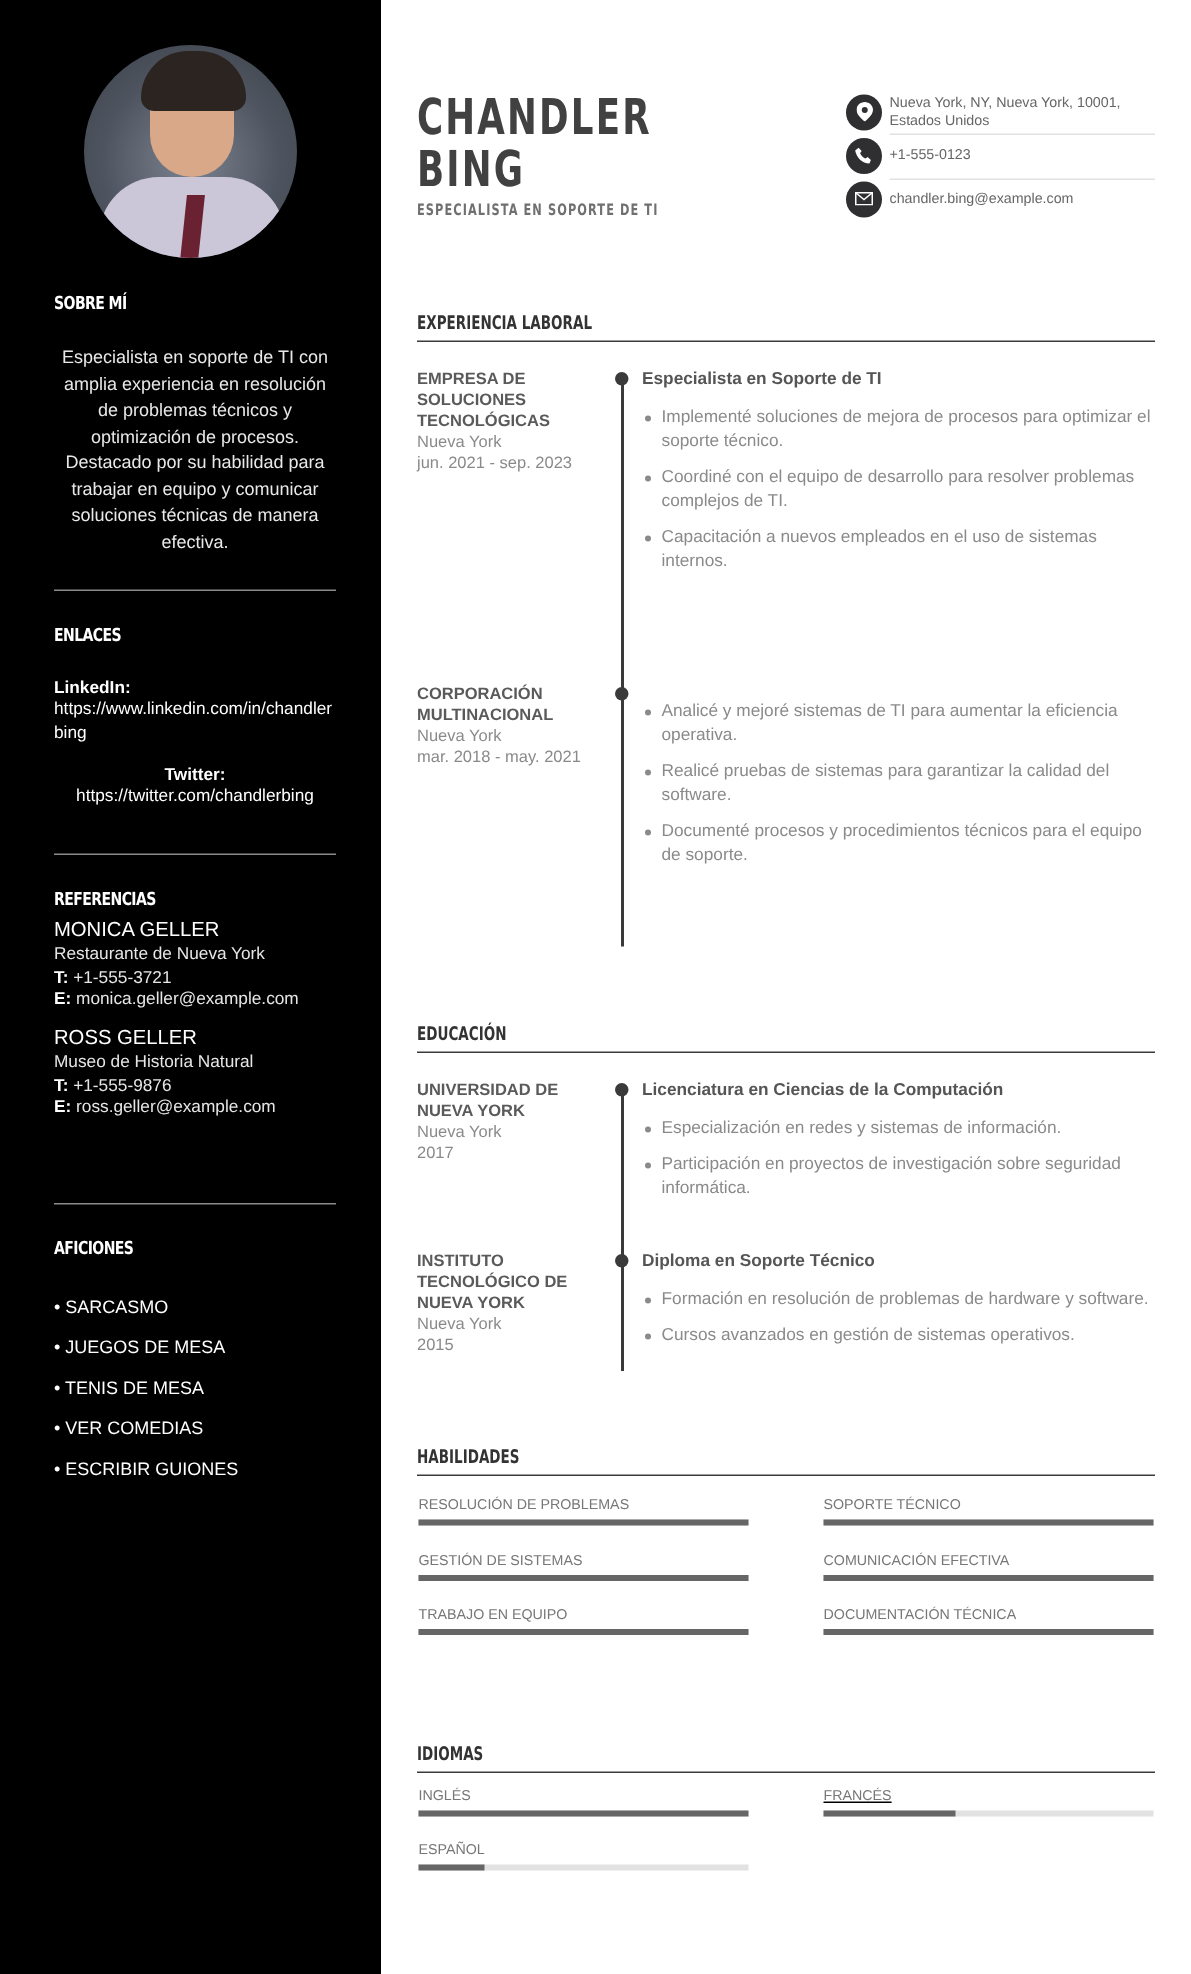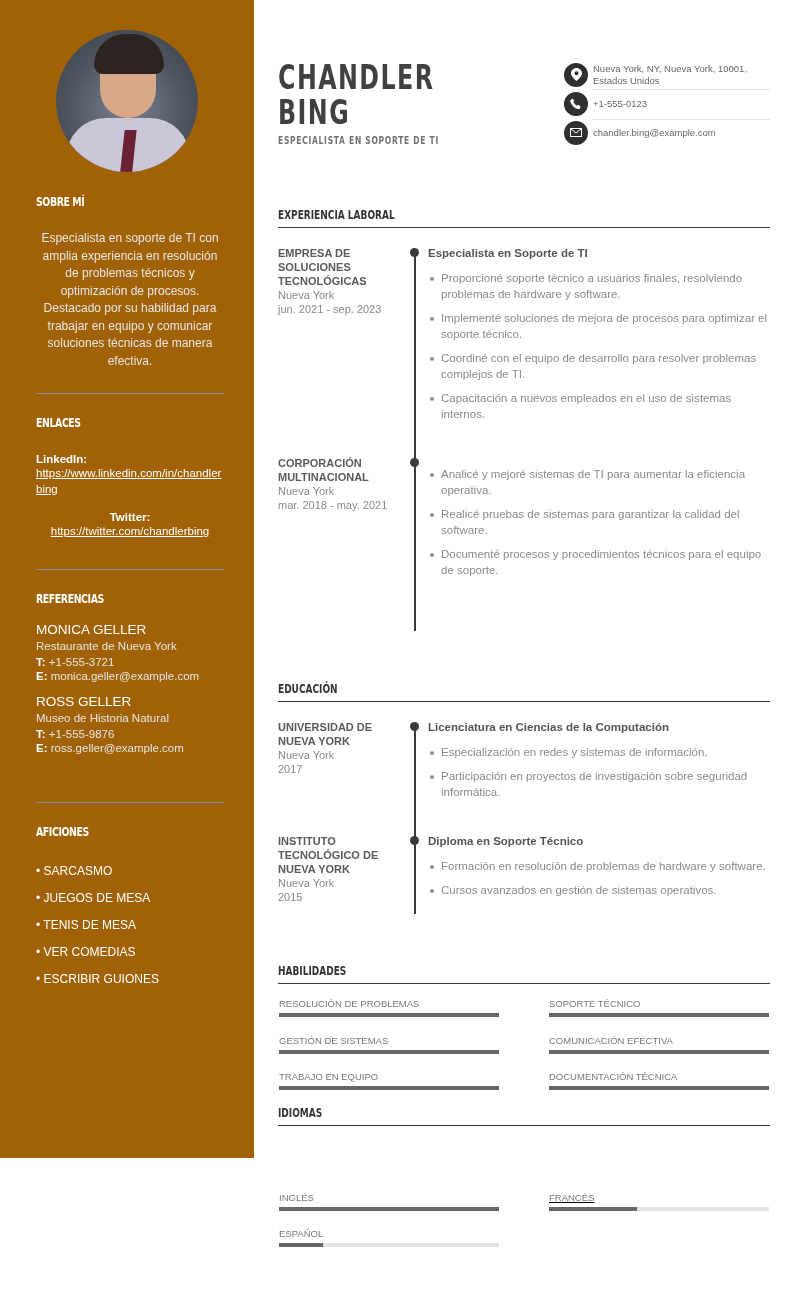--- a/index.html
+++ b/index.html
@@ -1,42 +1,42 @@
 <!DOCTYPE html>
 <html><head>
 <meta charset="utf-8">
 <style>
   * { box-sizing: border-box; margin: 0; padding: 0; }
   html, body { width: 794px; height: 1316px; background: #ffffff; overflow: hidden; }
   body { font-family: "Liberation Sans", sans-serif; position: relative; }
 
   .sidebar {
-    position: absolute; left: 0; top: 0; width: 254px; height: 1158px;
-    background: #a16207; color: #e6e6e6;
+    position: absolute; left: 0; top: 0; width: 254px; height: 1316px;
+    background: #000000; color: #e6e6e6;
   }
   .photo {
     position: absolute; left: 56px; top: 30px; width: 142px; height: 142px; border-radius: 50%;
     background: radial-gradient(circle at 50% 55%, #7b8390 0%, #4f5560 55%, #3a3f47 100%);
     overflow: hidden;
   }
   .photo .hair { position:absolute; left:38px; top:4px; width:70px; height:40px; background:#2c2420; border-radius:35px 35px 10px 10px; }
   .photo .face { position:absolute; left:44px; top:16px; width:56px; height:72px; background:#d9a888; border-radius:26px 26px 30px 30px; }
   .photo .shirt { position:absolute; left:10px; top:88px; width:124px; height:70px; background:#cbc6d8; border-radius:40px 40px 0 0; }
   .photo .tie { position:absolute; left:66px; top:100px; width:12px; height:50px; background:#6a2233; transform: skewX(-6deg); }
 
   .side-section { position: absolute; left: 36px; width: 188px; }
   .side-heading {
     font-family: "DejaVu Sans", sans-serif; font-weight: bold; font-size: 12px;
     letter-spacing: -0.5px; color: #ffffff; transform: scaleX(0.78); transform-origin: left;
     text-transform: uppercase; display:block; white-space: nowrap;
   }
   .side-text { font-size: 12px; line-height: 17.5px; color: #e8e8e8; }
   .side-divider { position: absolute; left: 36px; width: 188px; height: 1px; background: #8a8a8c; }
   .link-label { font-weight: bold; font-size: 11.5px; color: #ffffff; }
-  .link-url { font-size: 11.5px; color: #ffffff; text-decoration: underline; word-break: break-all; line-height: 16px; }
+  .link-url { font-size: 11.5px; color: #ffffff; word-break: break-all; line-height: 16px; }
   .ref-name { font-size: 13.5px; color: #ffffff; }
   .ref-org { font-size: 11.5px; color: #e6e6e6; margin-top: 3px; }
   .ref-line { font-size: 11.5px; color: #e6e6e6; margin-top: 4px; }
   .ref-line b { color: #ffffff; }
   .hobby { font-size: 12px; color: #ffffff; text-transform: uppercase; height: 27px; }
   .name {
     position: absolute; left: 278px; top: 60px; width: 200px;
     font-family: "DejaVu Sans", sans-serif; font-weight: bold; font-size: 33px; line-height: 35px;
     color: #414141; letter-spacing: 2px; transform: scaleX(0.72); transform-origin: left;
     white-space: nowrap;
@@ -110,21 +110,21 @@
     </div>
     <div style="margin-top:14px;text-align:center;">
       <div class="link-label">Twitter:</div>
       <div class="link-url">https://twitter.com/chandlerbing</div>
     </div>
   </div>
   <div class="side-divider" style="top:569px;"></div>
 
   <div class="side-section" style="top:592px;">
     <span class="side-heading">REFERENCIAS</span>
-    <div style="margin-top:16px;">
+    <div style="margin-top:6px;">
       <div class="ref-name">MONICA GELLER</div>
       <div class="ref-org">Restaurante de Nueva York</div>
       <div class="ref-line"><b>T:</b> <span>+1-555-3721</span></div>
       <div class="ref-line" style="margin-top:2px;"><b>E:</b> <span>monica.geller@example.com</span></div>
     </div>
     <div style="margin-top:12px;">
       <div class="ref-name">ROSS GELLER</div>
       <div class="ref-org">Museo de Historia Natural</div>
       <div class="ref-line"><b>T:</b> <span>+1-555-9876</span></div>
       <div class="ref-line" style="margin-top:2px;"><b>E:</b> <span>ross.geller@example.com</span></div>
@@ -188,21 +188,20 @@
   <div class="entry-left">
     <div class="entry-org">EMPRESA DE SOLUCIONES TECNOLÓGICAS</div>
     <div class="entry-meta">Nueva York</div>
     <div class="entry-meta">jun. 2021 - sep. 2023</div>
   </div>
   <div class="timeline-dot" style="top:2px;"></div>
   <div class="timeline-line" style="top:4px; height:210px;"></div>
   <div class="entry-right">
     <div class="entry-role">Especialista en Soporte de TI</div>
     <ul class="bullets" style="margin-top:10px;">
-      <li>Proporcioné soporte técnico a usuarios finales, resolviendo problemas de hardware y software.</li>
       <li>Implementé soluciones de mejora de procesos para optimizar el soporte técnico.</li>
       <li>Coordiné con el equipo de desarrollo para resolver problemas complejos de TI.</li>
       <li>Capacitación a nuevos empleados en el uso de sistemas internos.</li>
     </ul>
   </div>
 </div>
 
 <div class="entry" style="top:456px;">
   <div class="entry-left">
     <div class="entry-org">CORPORACIÓN MULTINACIONAL</div>
@@ -292,21 +291,21 @@
       <div class="skill-fill" style="width: 100%;"></div>
     </div>
 </div>
 <div class="skill" style="left:549px; top:1071px;">
   <div class="skill-label">DOCUMENTACIÓN TÉCNICA</div>
   <div class="skill-track">
       <div class="skill-fill" style="width: 100%;"></div>
     </div>
 </div>
 
-<div class="section-heading" style="top:1100px;">
+<div class="section-heading" style="top:1156px;">
   <span>IDIOMAS</span>
 </div>
 
 <div class="skill" style="left:279px; top:1192px;">
   <div class="skill-label">INGLÉS</div>
   <div class="skill-track">
       <div class="skill-fill" style="width: 100%;"></div>
     </div>
 </div>
 <div class="skill" style="left:549px; top:1192px;text-decoration:underline;">

